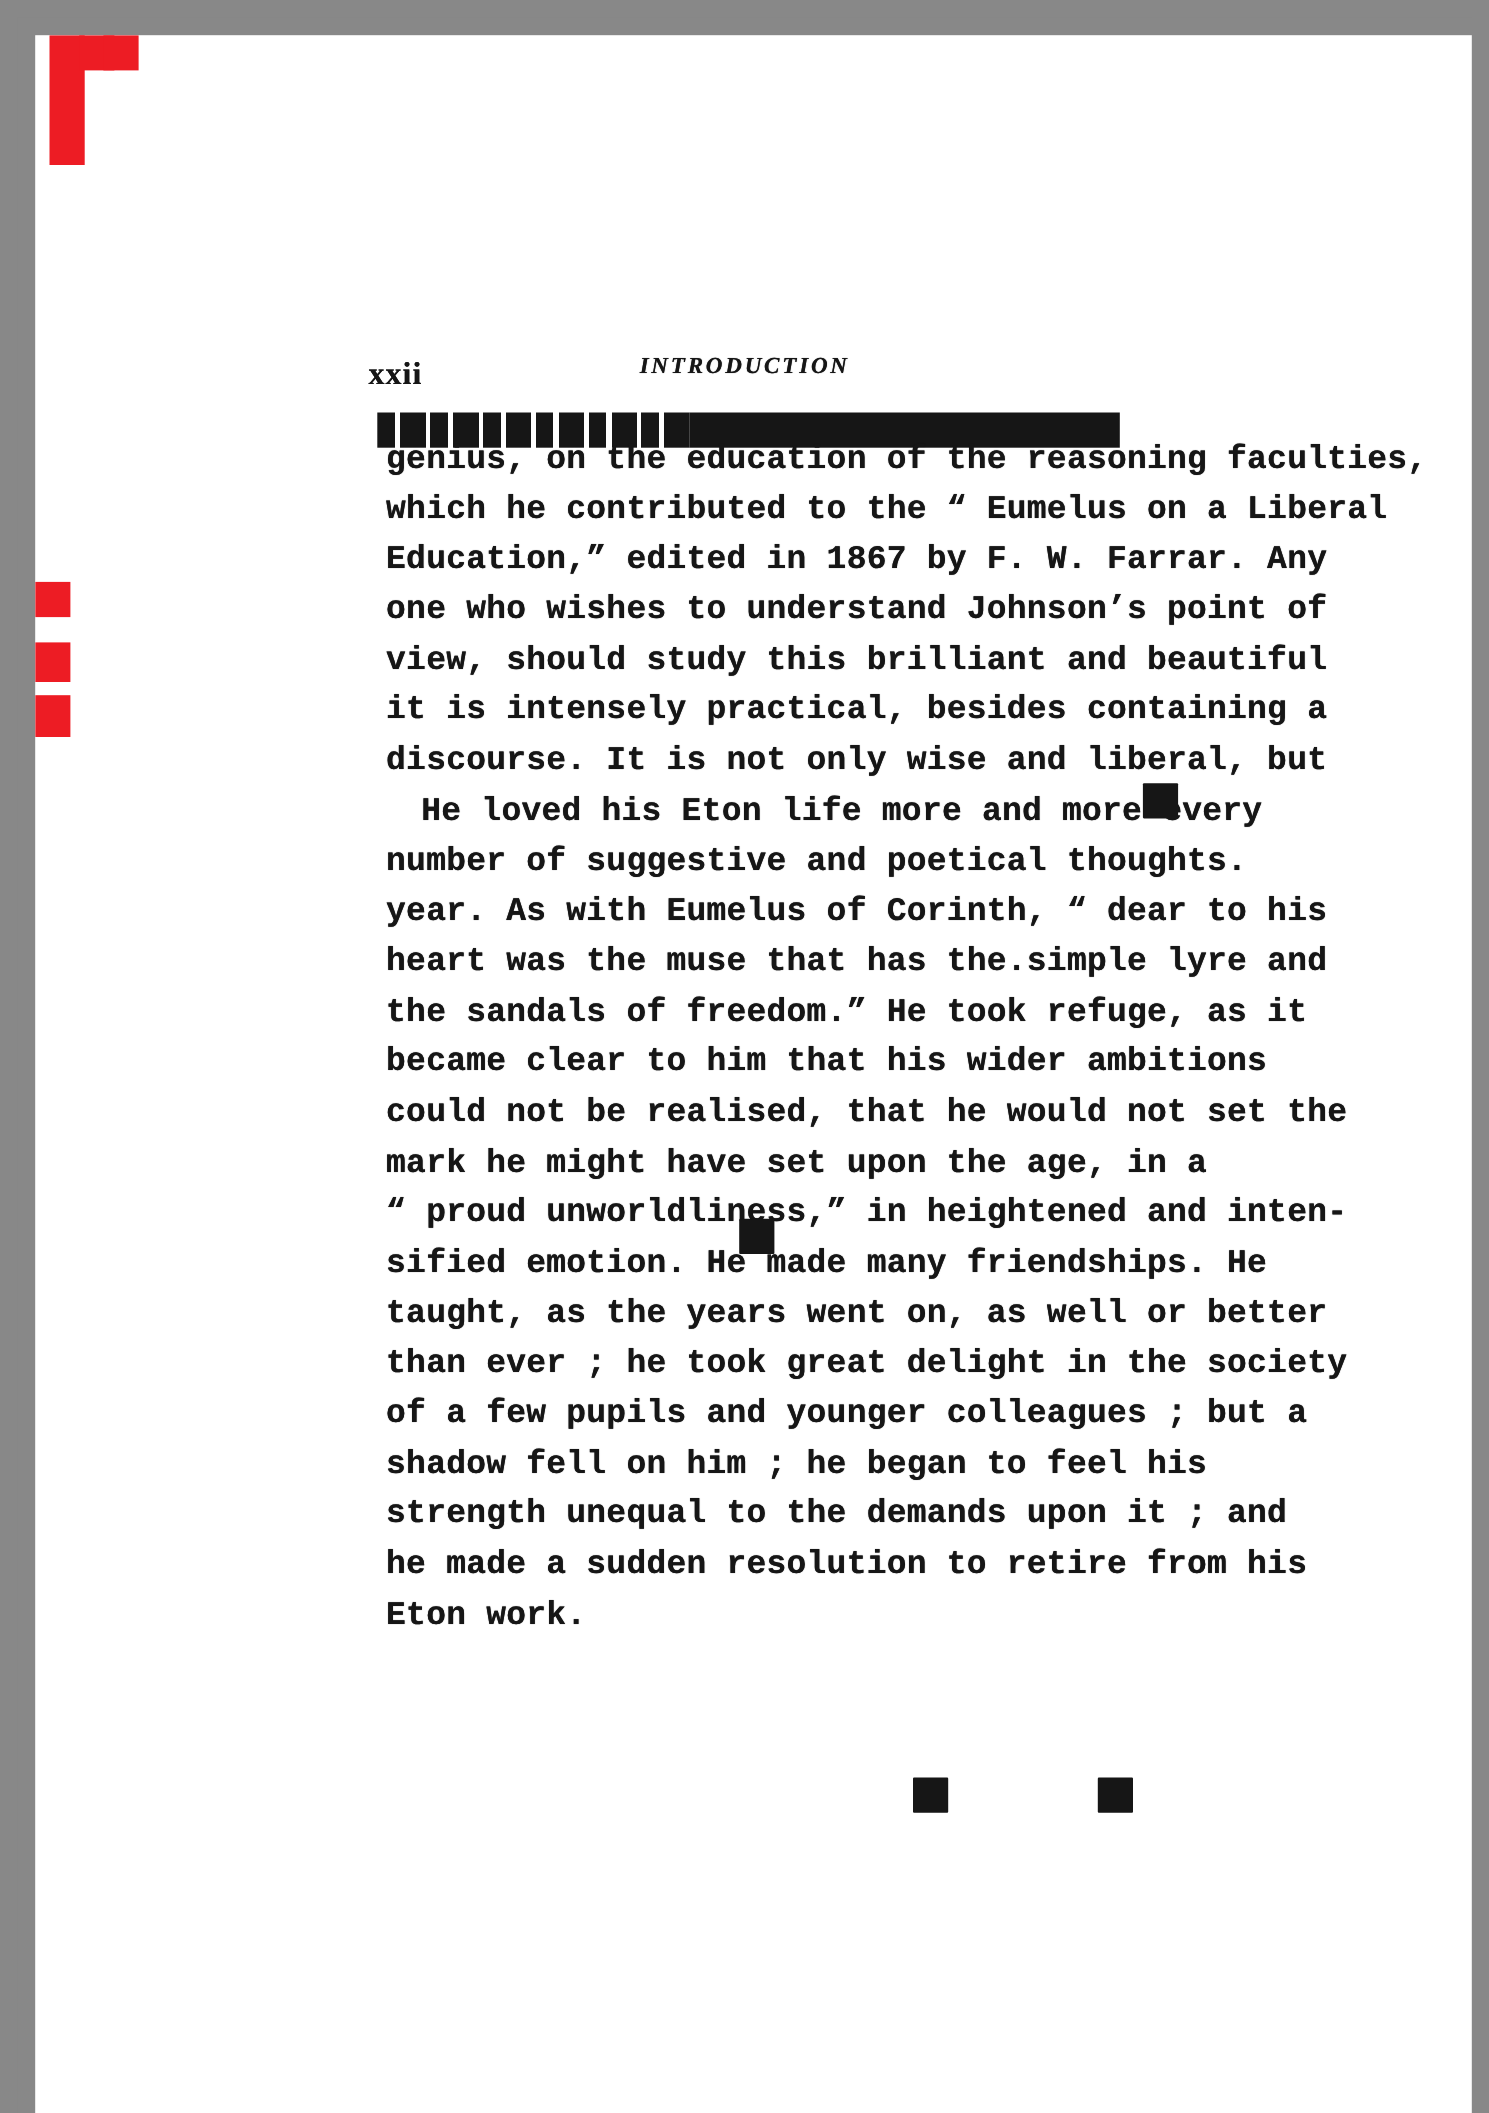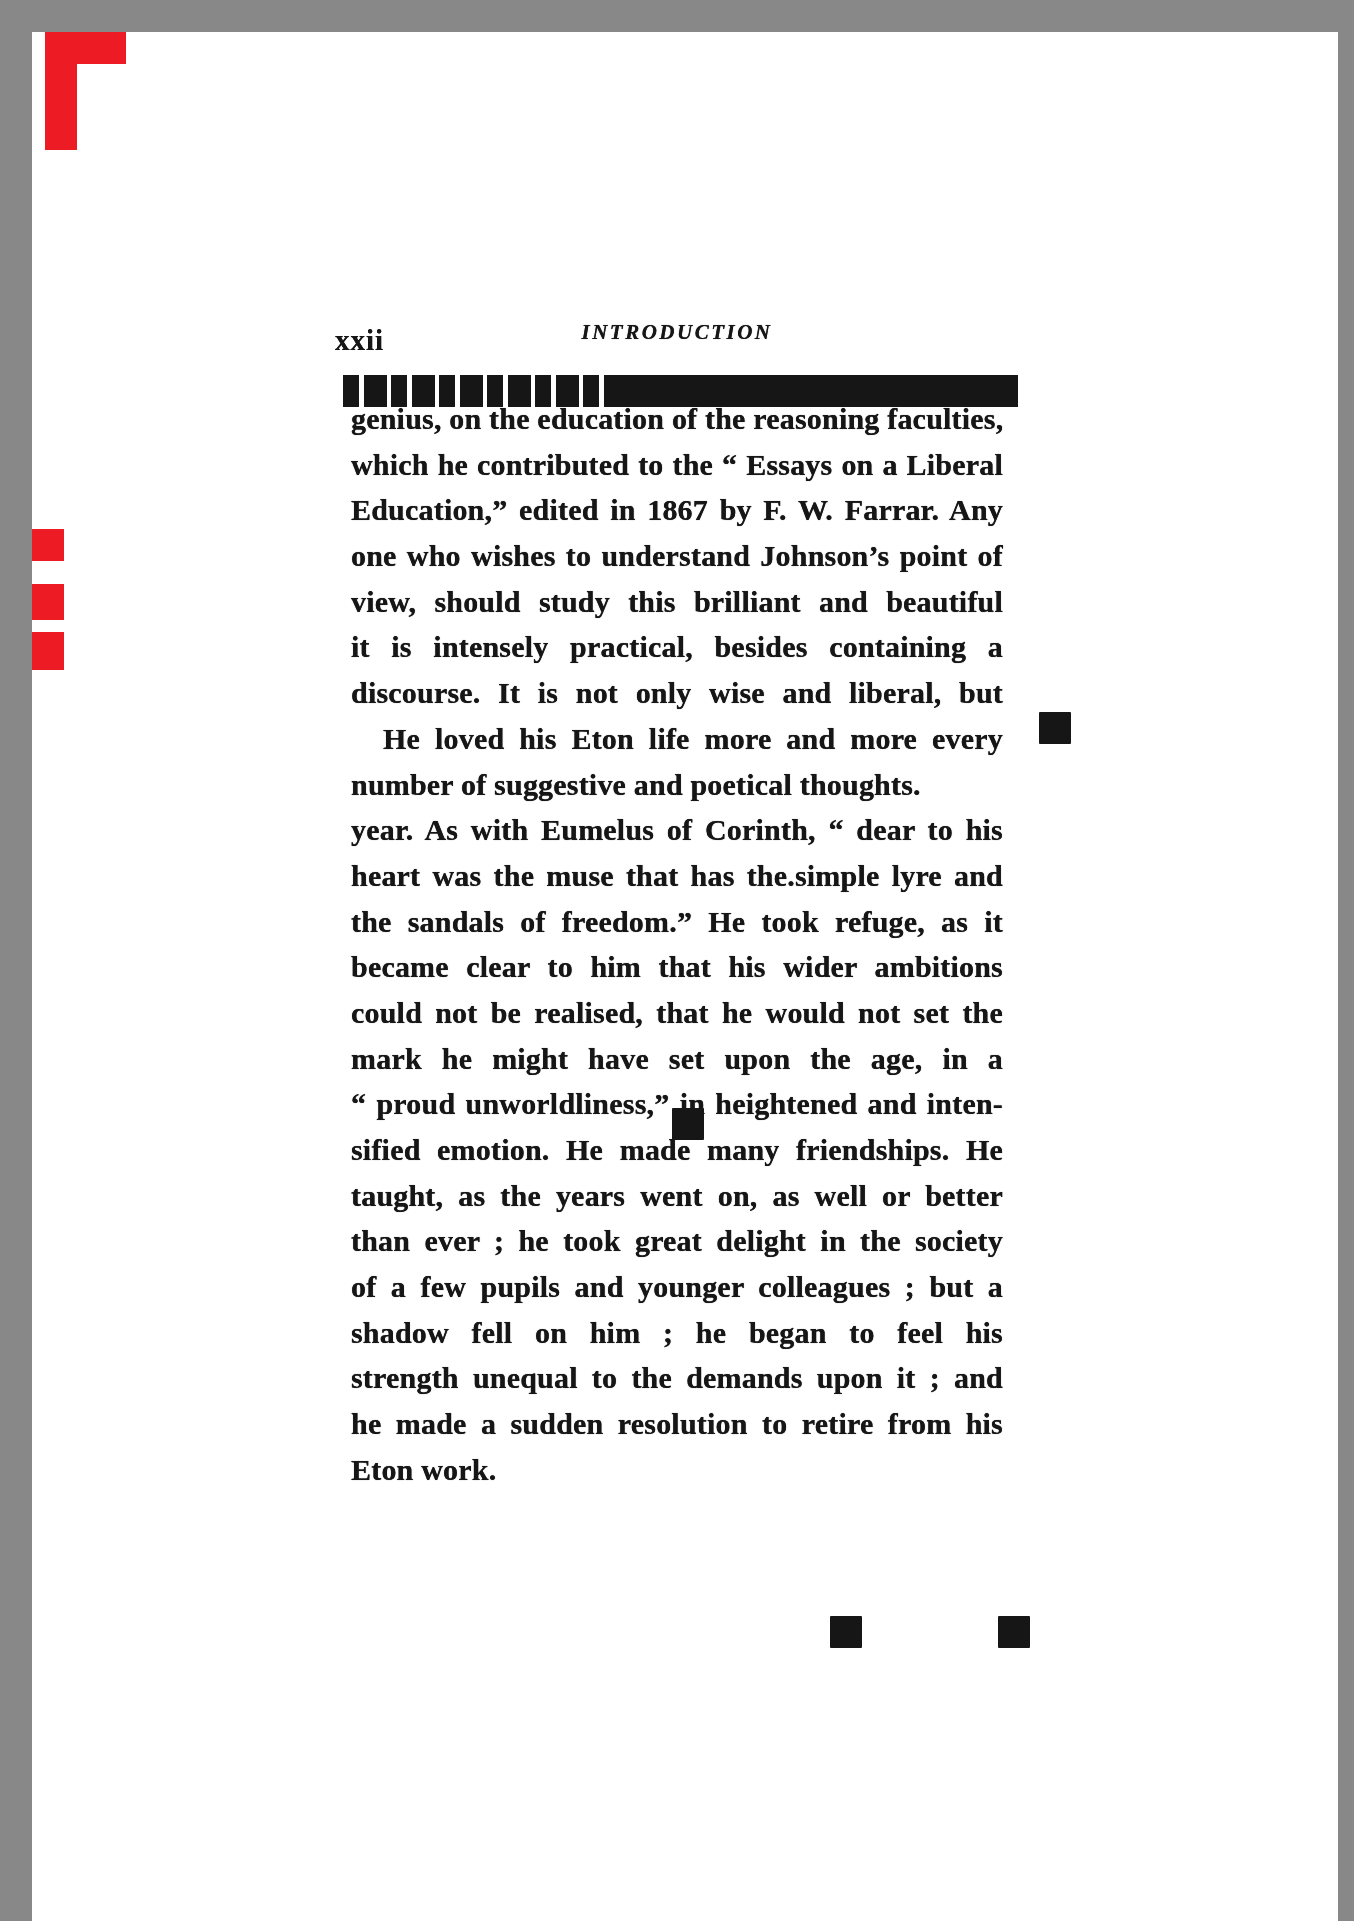--- a/index.html
+++ b/index.html
@@ -56,20 +56,21 @@
       transparent 16px, transparent 21px,
       var(--text-ink) 21px, var(--text-ink) 44px,
       transparent 44px, transparent 48px);
   }
   .rule-solid { flex: 1; height: 3px; background: var(--text-ink); }
   
   .body-text {
     position: absolute;
     left: 287px; top: 332px;
     width: 716px;
+    font-family: Liberation Mono, monospace;
   }
   .line {
     height: 45.7px;
     line-height: 45.7px;
     font-size: 30px;
     font-weight: 700;
     letter-spacing: 0.2px;
     text-align: justify;
     text-align-last: justify;
     text-justify: inter-word;
@@ -112,21 +113,21 @@
     <span class="page-title">INTRODUCTION</span>
   </div>
 
   <div class="rule">
     <span class="rule-dash"></span>
     <span class="rule-solid"></span>
   </div>
 
   <div class="body-text">
     <div class="line">genius, on the education of the reasoning faculties,</div>
-    <div class="line">which he contributed to the “ Essays on a Liberal</div>
+    <div class="line">which he contributed to the “ Eumelus on a Liberal</div>
     <div class="line">Education,” edited in 1867 by F. W. Farrar.  Any</div>
     <div class="line">one who wishes to understand Johnson’s point of</div>
     <div class="line">view, should study this brilliant and beautiful</div>
     <div class="line">it is intensely practical, besides containing a</div>
     <div class="line">discourse.  It is not only wise and liberal, but</div>
     <div class="line indent">He loved his Eton life more and more every</div>
     <div class="line para-end">number of suggestive and poetical thoughts.</div>
     <div class="line">year.  As with Eumelus of Corinth, “ dear to his</div>
     <div class="line">heart was the muse that has the.simple lyre and</div>
     <div class="line">the sandals of freedom.”  He took refuge, as it</div>

